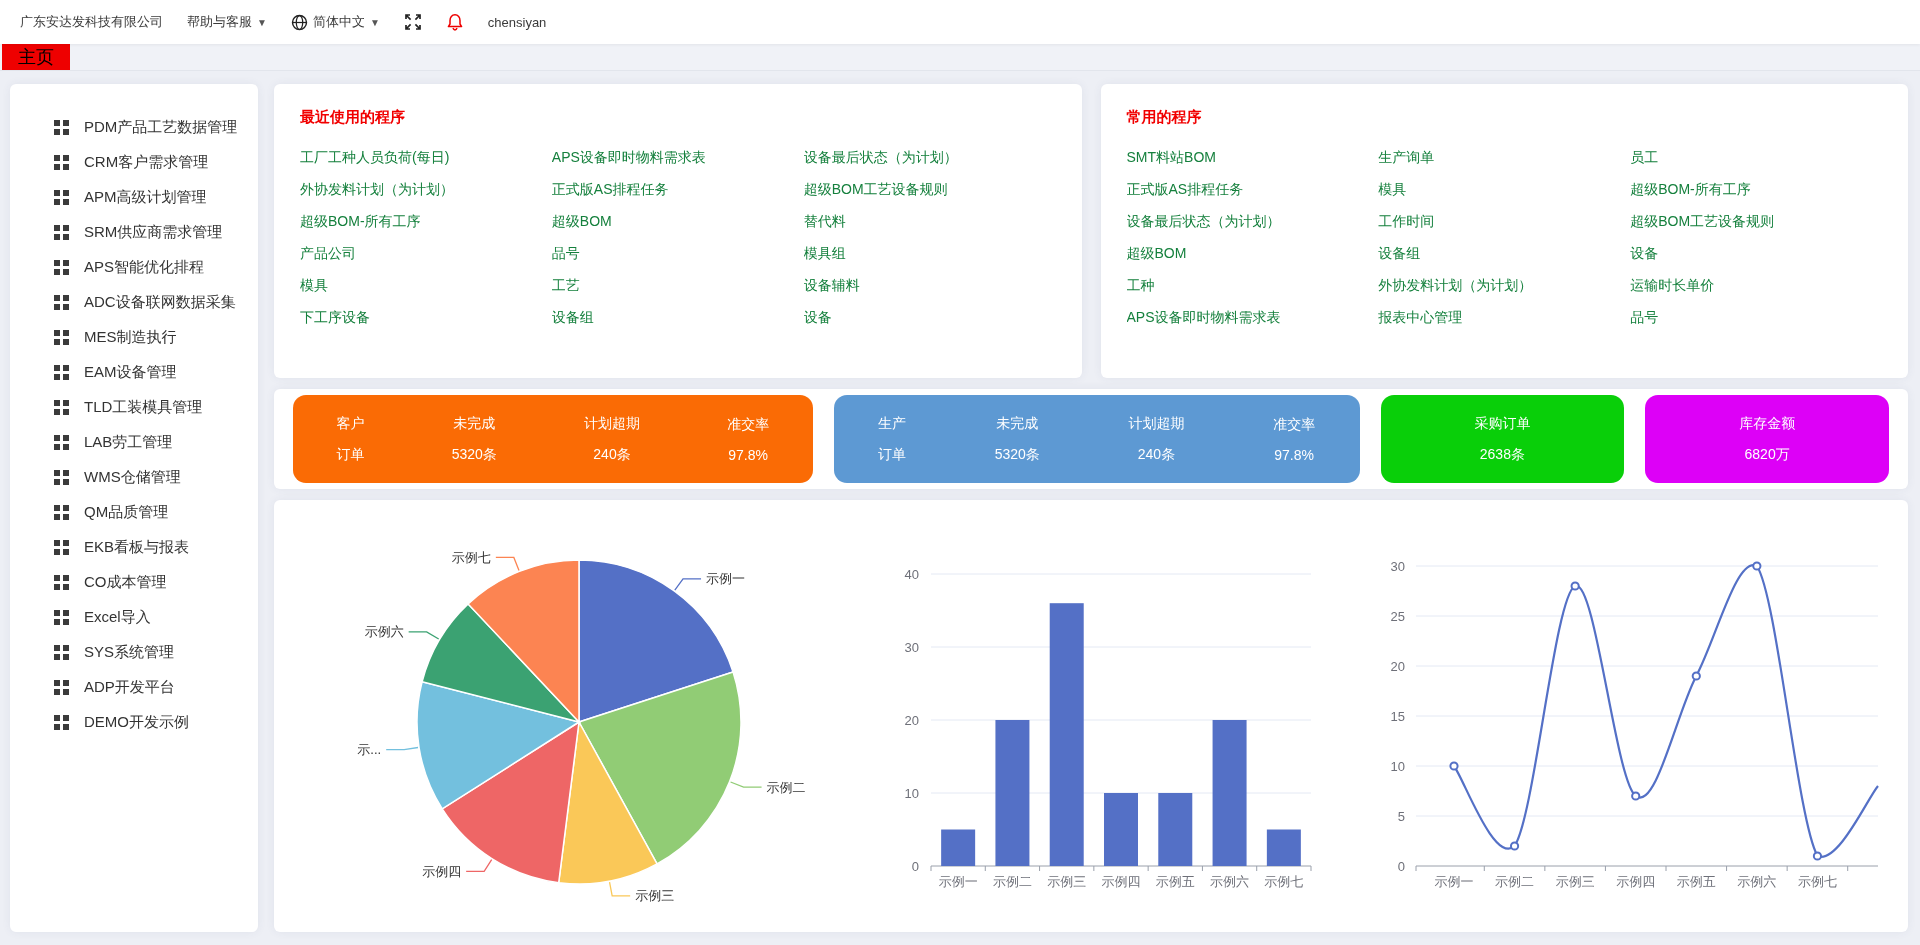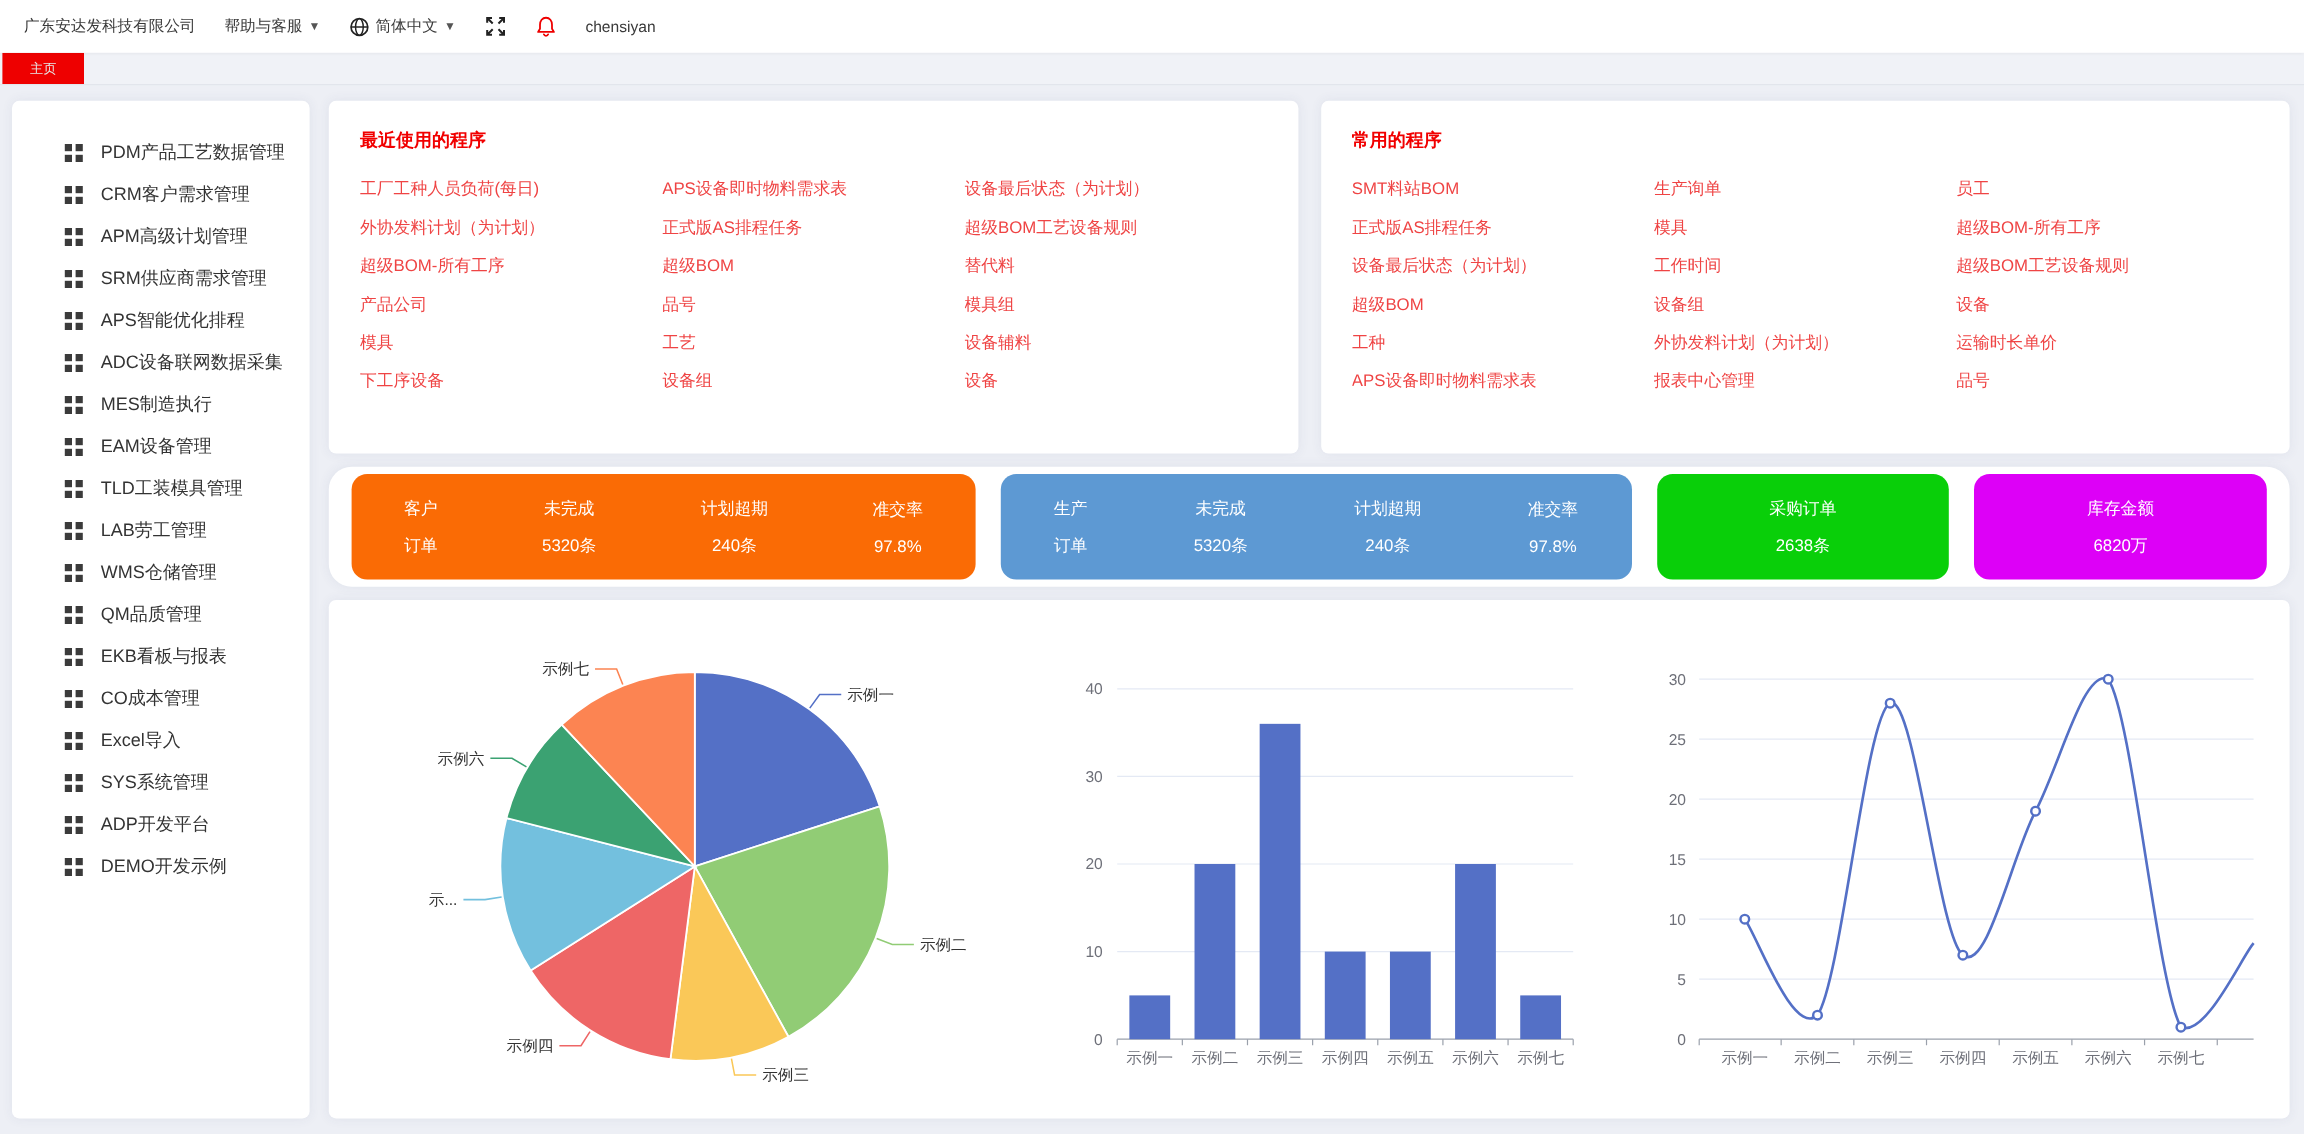--- a/index.html
+++ b/index.html
@@ -10,42 +10,42 @@
     justify-content:space-between; padding:0 22px 0 20px; position:relative; z-index:5;
     box-shadow:0 1px 3px rgba(0,0,0,.06); }
   .logo { font-size:23px; font-weight:bold; color:#ee0000; letter-spacing:1px; }
   .topbar-right { display:flex; align-items:center; gap:24px; font-size:13px; color:#3a3a3a;justify-content:center; }
   .tr-item { display:flex; align-items:center; gap:5px; cursor:pointer; white-space:nowrap; }
   .caret { font-size:10px; color:#555; }
   .icon-svg { display:block; }
   
   .tabstrip { height:27px; background:#f0f2f7; border-bottom:1px solid #e2e5ec;
     display:flex; align-items:stretch; }
-  .tab-home { background:#ee0000; color:#e5e5e5; font-size:11px; width:68px;
+  .tab-home { background:#ee0000; color:#000000; font-size:18px; width:68px;
     display:flex; align-items:center; justify-content:center; cursor:pointer; margin-left:2px; }
   
   .content { display:flex; gap:16px; padding:13px 12px 12px 10px; height:873px; }
   .card { background:#fff; border-radius:6px; box-shadow:0 0 10px rgba(60,70,110,.07); }
   .sidebar { width:248px; padding:26px 10px 10px 44px; overflow:hidden; }
   .side-item { display:flex; align-items:center; gap:15px; height:35px; cursor:pointer;
     font-size:15px; color:#333; white-space:nowrap; }
   .grid-icon { position:relative; width:15px; height:15px; flex:0 0 15px; }
   .grid-icon::before { content:""; position:absolute; left:0; top:0; width:6px; height:6px;
     background:#3b3b3b; box-shadow:9px 0 0 #3b3b3b, 0 9px 0 #3b3b3b, 9px 9px 0 #3b3b3b; }
   .main { flex:1; display:flex; flex-direction:column; gap:11px; min-width:0; }
   
   .panels-row { display:flex; gap:19px; height:294px; }
   .panel { flex:1; padding:16px 26px 10px 26px; }
   .panel-title { color:#f10000; font-size:15px; font-weight:bold; margin:8px 0 14px 0; }
   .panel-cols { display:flex; }
   .panel-col { flex:1; display:flex; flex-direction:column; }
-  .prog-link { font-size:14px; color:#ef4444; height:32px; line-height:32px;
+  .prog-link { font-size:14px; color:#15803d; height:32px; line-height:32px;
     cursor:pointer; white-space:nowrap; overflow:hidden; text-overflow:ellipsis; }
   
-  .cards-strip { height:100px; display:flex; align-items:center; gap:21px; padding:0 19px 0 19px;border-radius:19px; }
+  .cards-strip { height:100px; display:flex; align-items:center; gap:21px; padding:0 19px 0 19px; }
   .stat-card { height:88px; border-radius:13px; color:#fff; display:flex;
     align-items:center; justify-content:space-around; cursor:pointer; }
   .stat-col { display:flex; flex-direction:column; align-items:center; gap:13px;
     font-size:14px; }
   
   .charts-row { flex:1; display:flex; align-items:center; justify-content:space-between;
     padding:4px 22px; }
   text { font-family:"Liberation Sans","DejaVu Sans",sans-serif; }
 </style>
 </head>

